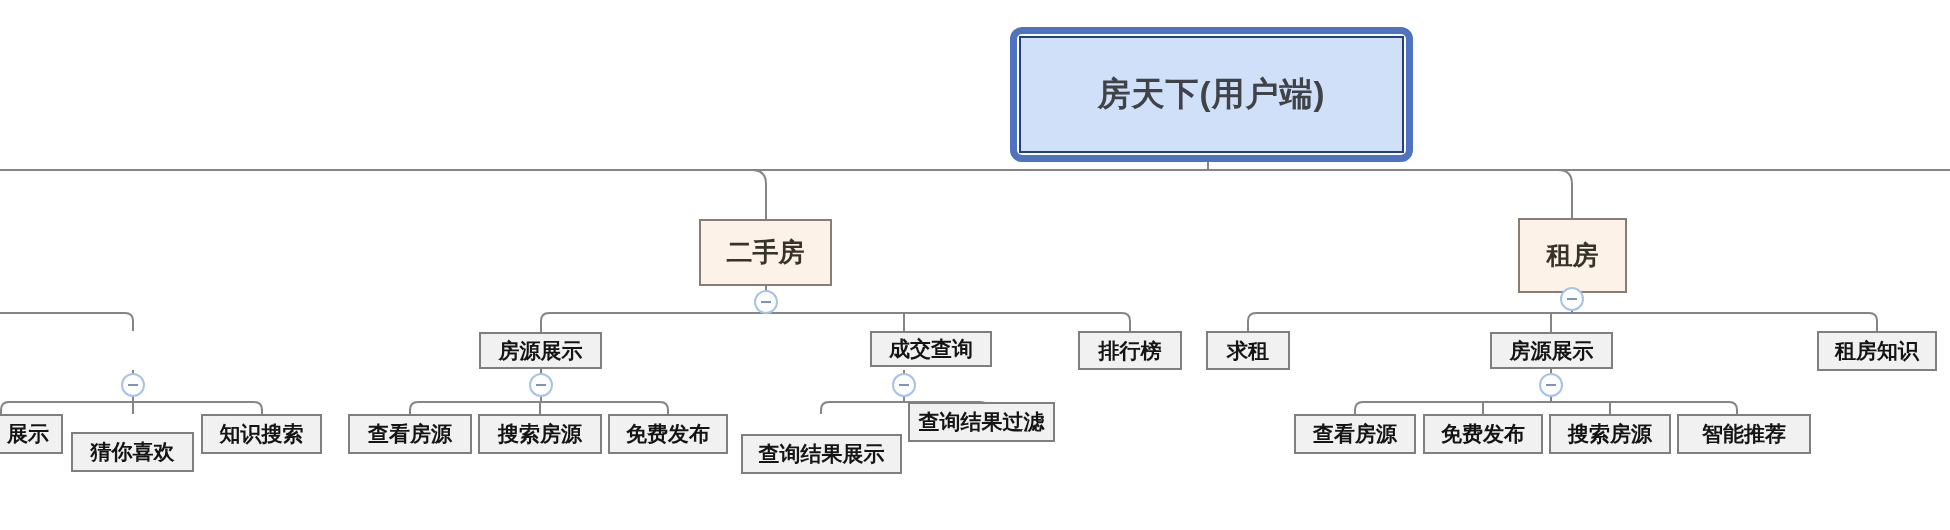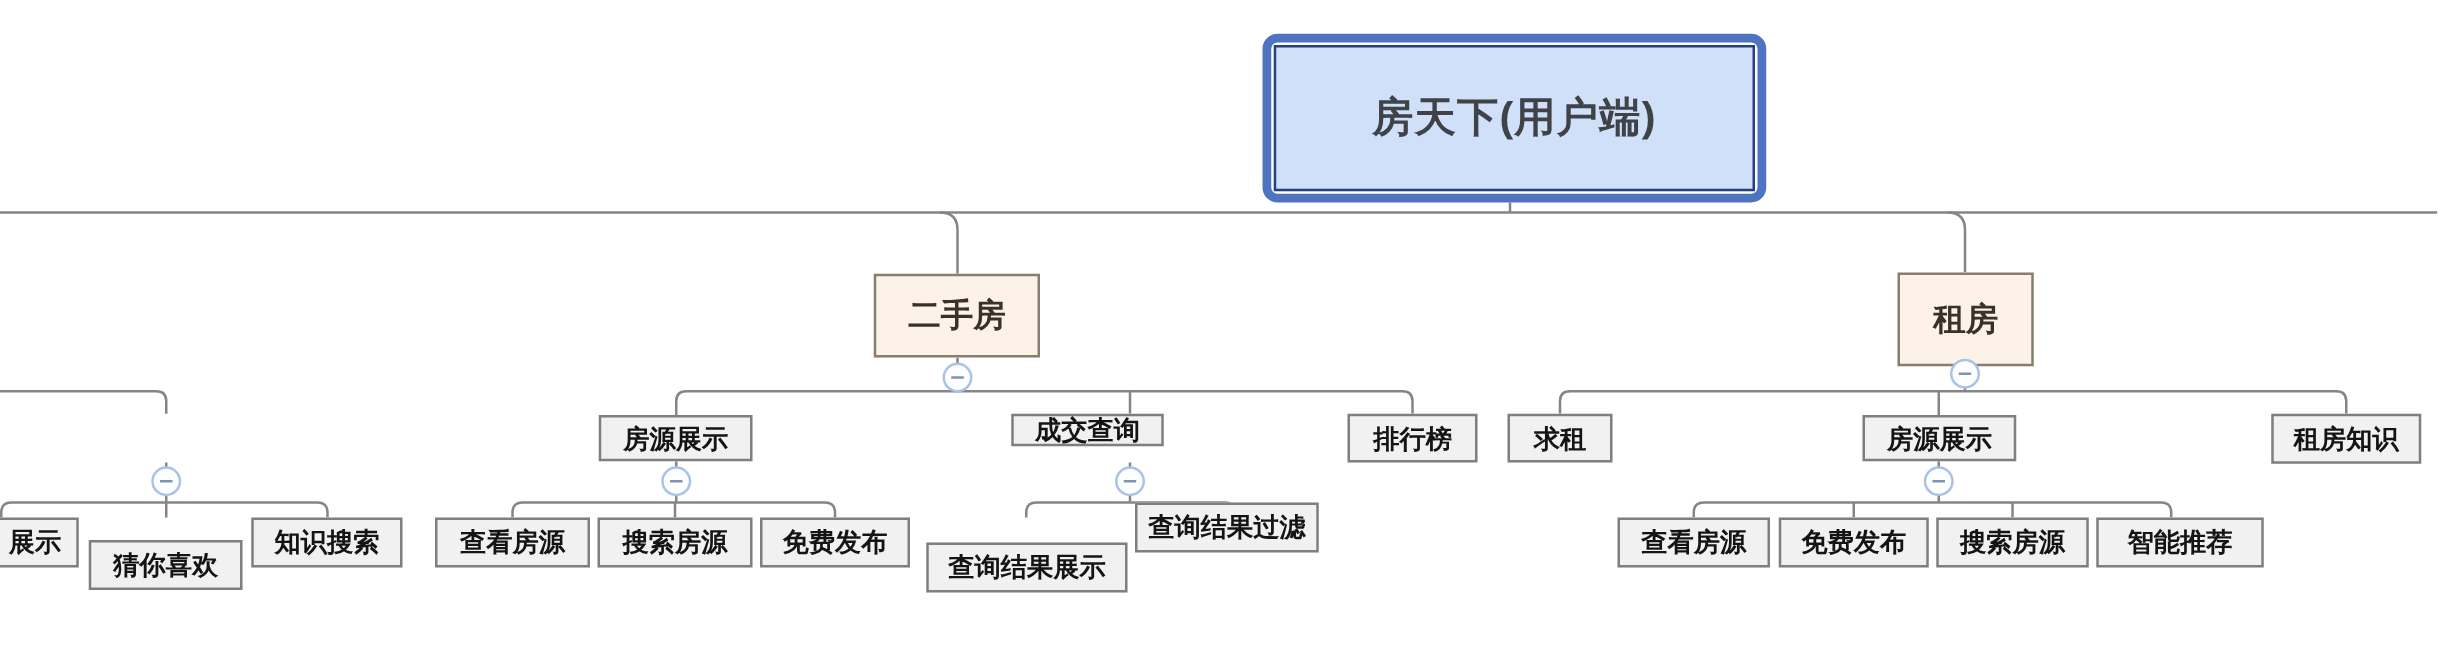--- a/index.html
+++ b/index.html
@@ -95,21 +95,21 @@
   </div>
 
   <div class="node branch" style="left:699px;top:219px;width:133px;height:67px">二手房</div>
   <div class="node branch" style="left:1518px;top:218px;width:109px;height:75px">租房</div>
 
   <div class="node leaf cutoff" style="left:-62px;top:414px;width:125px;height:40px">展示</div>
   <div class="node leaf" style="left:71px;top:432px;width:123px;height:40px">猜你喜欢</div>
   <div class="node leaf" style="left:201px;top:414px;width:121px;height:40px">知识搜索</div>
 
   <div class="node leaf" style="left:479px;top:332px;width:123px;height:37px">房源展示</div>
-  <div class="node leaf" style="left:809px;top:331px;width:122px;height:26px">成交查询</div>
+  <div class="node leaf" style="left:870px;top:331px;width:122px;height:36px">成交查询</div>
   <div class="node leaf" style="left:1078px;top:331px;width:104px;height:39px">排行榜</div>
   <div class="node leaf" style="left:348px;top:414px;width:124px;height:40px">查看房源</div>
   <div class="node leaf" style="left:478px;top:414px;width:124px;height:40px">搜索房源</div>
   <div class="node leaf" style="left:608px;top:414px;width:120px;height:40px">免费发布</div>
   <div class="node leaf" style="left:741px;top:434px;width:161px;height:40px">查询结果展示</div>
   <div class="node leaf" style="left:908px;top:402px;width:147px;height:40px">查询结果过滤</div>
 
   <div class="node leaf" style="left:1206px;top:331px;width:84px;height:39px">求租</div>
   <div class="node leaf" style="left:1490px;top:332px;width:123px;height:37px">房源展示</div>
   <div class="node leaf" style="left:1817px;top:331px;width:120px;height:40px">租房知识</div>

